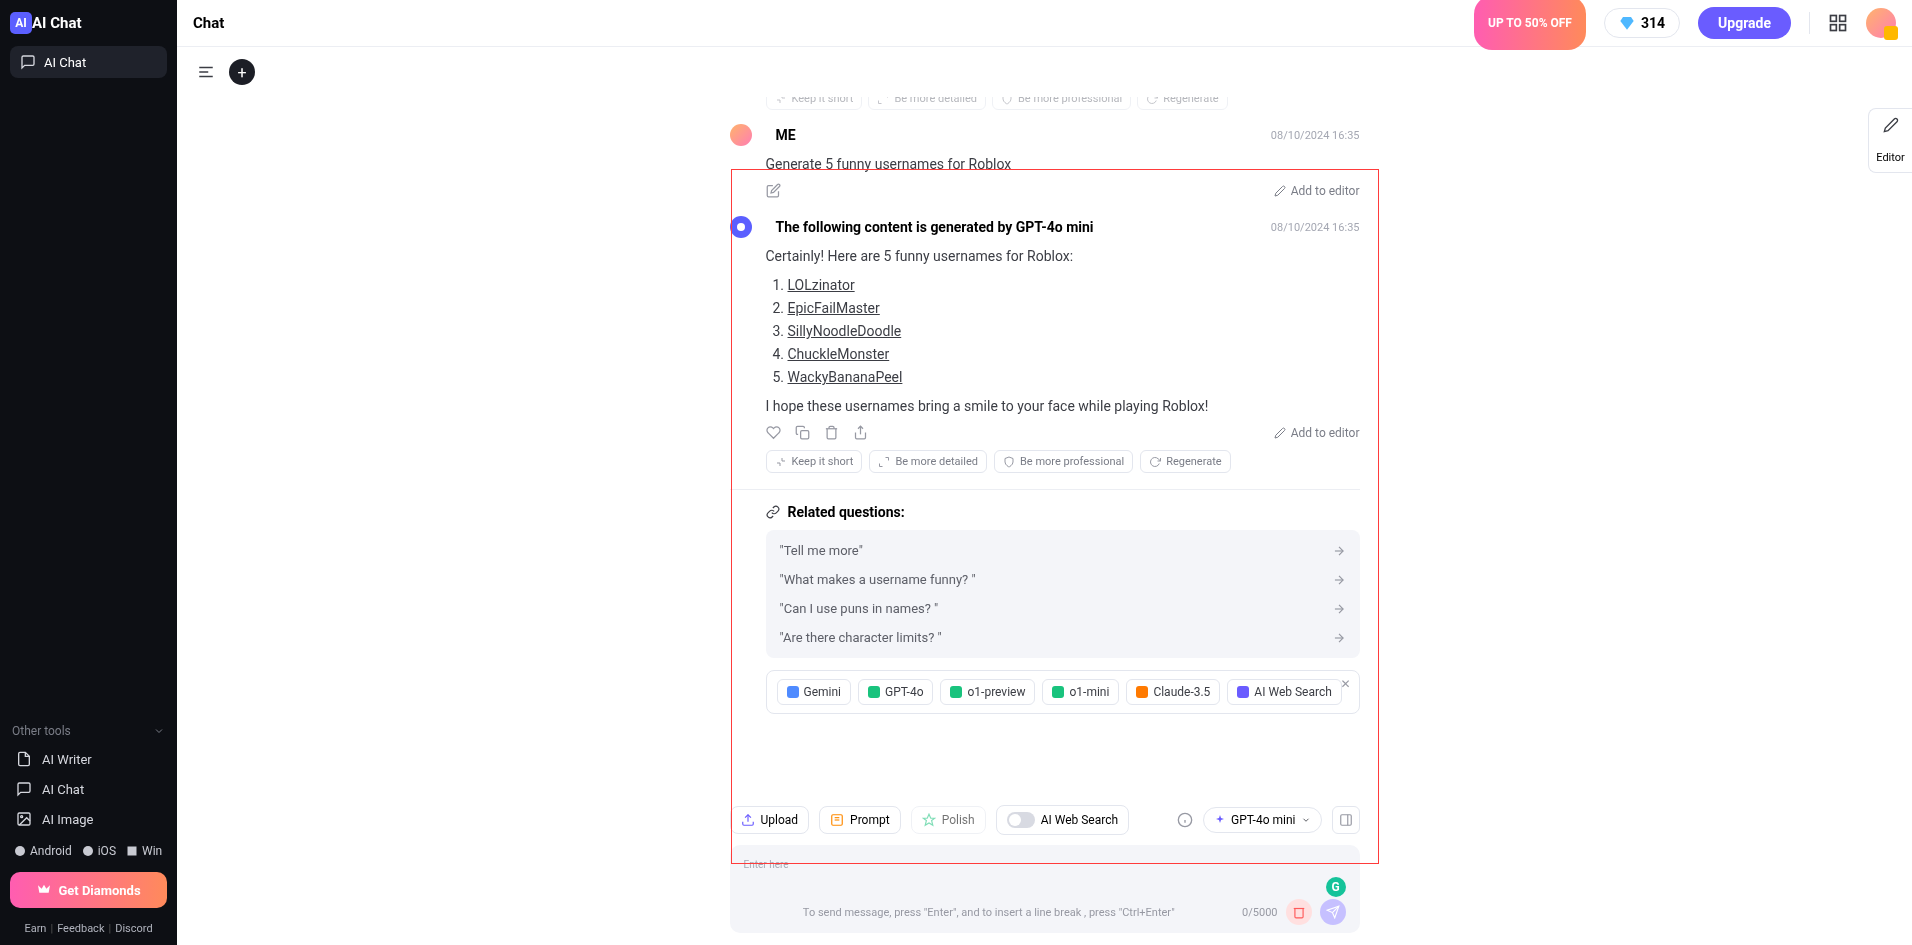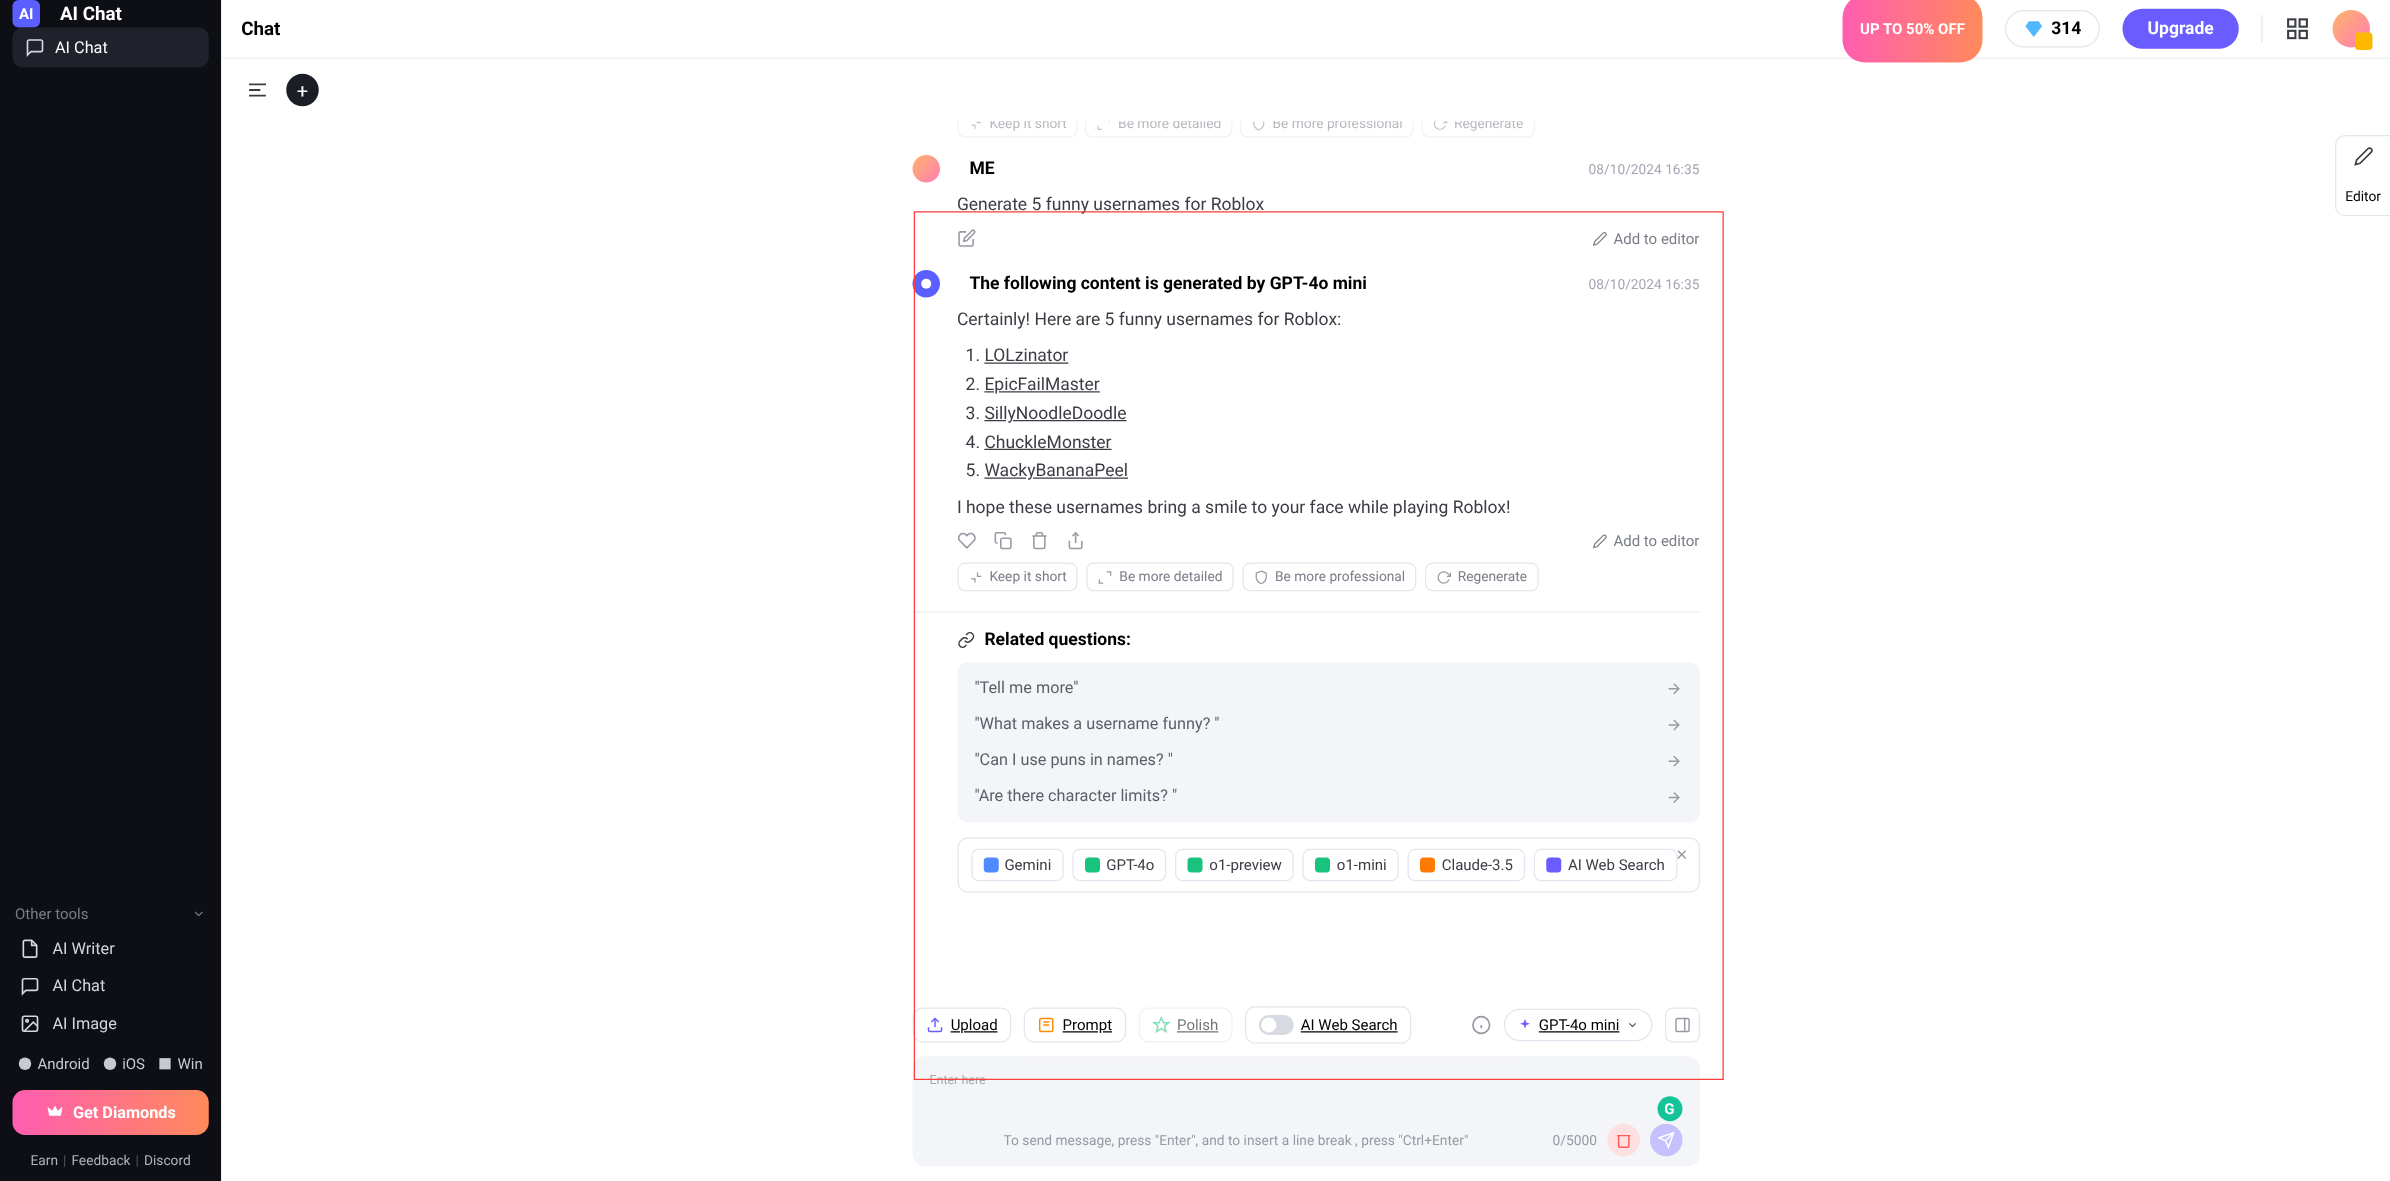--- a/index.html
+++ b/index.html
@@ -1,20 +1,20 @@
 <!DOCTYPE html>
 <html><head>
 <meta charset="utf-8">
 <style>
 * { margin: 0; padding: 0; box-sizing: border-box; font-family: -apple-system, BlinkMacSystemFont, "Segoe UI", Roboto, sans-serif; }
 body { display: flex; height: 945px; width: 1912px; background: #fff; position: relative; }
 
 
 .sidebar { width: 177px; background: #0d0f14; color: #fff; display: flex; flex-direction: column; height: 100%; }
-.logo-row { display: flex; align-items: center; gap: 16px; padding: 0 10px; }
+.logo-row { display: flex; align-items: center; gap: 0; padding: 12px 10px; }
 .logo-box { width: 22px; height: 22px; background: #5b5fff; border-radius: 5px; display: flex; align-items: center; justify-content: center; color: #fff; font-size: 12px; font-weight: bold; }
 .logo-text { font-weight: 700; font-size: 15px; }
 .chat-item { margin: 0 10px; padding: 8px 10px; background: #1f222b; border-radius: 8px; display: flex; align-items: center; gap: 8px; font-size: 13px; cursor: pointer; }
 .chat-icon { width: 16px; height: 16px; }
 .spacer { flex: 1; }
 .other-tools-hdr { display: flex; align-items: center; justify-content: space-between; padding: 6px 12px; color: #7a7d87; font-size: 12px; }
 .tool-item { display: flex; align-items: center; gap: 10px; padding: 7px 16px; font-size: 13px; color: #d5d7de; cursor: pointer; }
 .platform-row { display: flex; gap: 10px; padding: 10px 14px; font-size: 12px; color: #c8cad2; }
 .platform-row span { display: flex; align-items: center; gap: 4px; }
 .get-diamonds { margin: 4px 10px 8px; padding: 10px; background: linear-gradient(90deg, #ff5db1, #ff8a5b); border-radius: 10px; display: flex; align-items: center; justify-content: center; gap: 6px; font-weight: 700; font-size: 13px; color: #fff; cursor: pointer; }
@@ -71,21 +71,21 @@
 
 .compare-box { margin-left: 36px; margin-top: 12px; border: 1px solid #e3e6ee; border-radius: 8px; padding: 8px 10px; position: relative; }
 .compare-title { font-size: 11px; color: #9799a3; margin-bottom: 6px; }
 .compare-close { position: absolute; top: 6px; right: 8px; font-size: 12px; color: #9799a3; cursor: pointer; }
 .compare-row { display: flex; flex-wrap: wrap; gap: 7px; }
 .model-pill { display: flex; align-items: center; gap: 5px; border: 1px solid #e3e6ee; border-radius: 6px; padding: 5px 9px; font-size: 12px; color: #3b3d44; background: #fff; cursor: pointer; }
 .model-dot { width: 12px; height: 12px; border-radius: 3px; }
 
 
 .input-zone { width: 630px; margin: 0 auto; position: absolute; bottom: 12px; left: 50%; transform: translateX(-50%); }
-.iz-row { display: flex; align-items: center; gap: 10px; margin-bottom: 10px; text-decoration: underline; }
+.iz-row { display: flex; align-items: center; gap: 10px; margin-bottom: 10px; }
 .iz-pill { display: flex; align-items: center; gap: 6px; border: 1px solid #e3e6ee; border-radius: 8px; padding: 6px 10px; font-size: 12px; background: #fff; cursor: pointer; }
 .iz-toggle { display: flex; align-items: center; gap: 6px; }
 .toggle-track { width: 28px; height: 16px; background: #d8dae2; border-radius: 8px; position: relative; }
 .toggle-track::after { content: ""; position: absolute; top: 2px; left: 2px; width: 12px; height: 12px; background: #fff; border-radius: 50%; }
 .iz-spacer { flex: 1; }
 .info-ic { width: 16px; height: 16px; color: #9799a3; cursor: pointer; }
 .model-sel { display: flex; align-items: center; gap: 5px; border: 1px solid #e3e6ee; border-radius: 14px; padding: 5px 10px; font-size: 12px; cursor: pointer; }
 .side-collapse { width: 28px; height: 28px; border: 1px solid #e3e6ee; border-radius: 6px; display: flex; align-items: center; justify-content: center; cursor: pointer; }
 
 .textarea-box { background: #f4f5f9; border-radius: 10px; padding: 14px; position: relative; height: 88px; }

